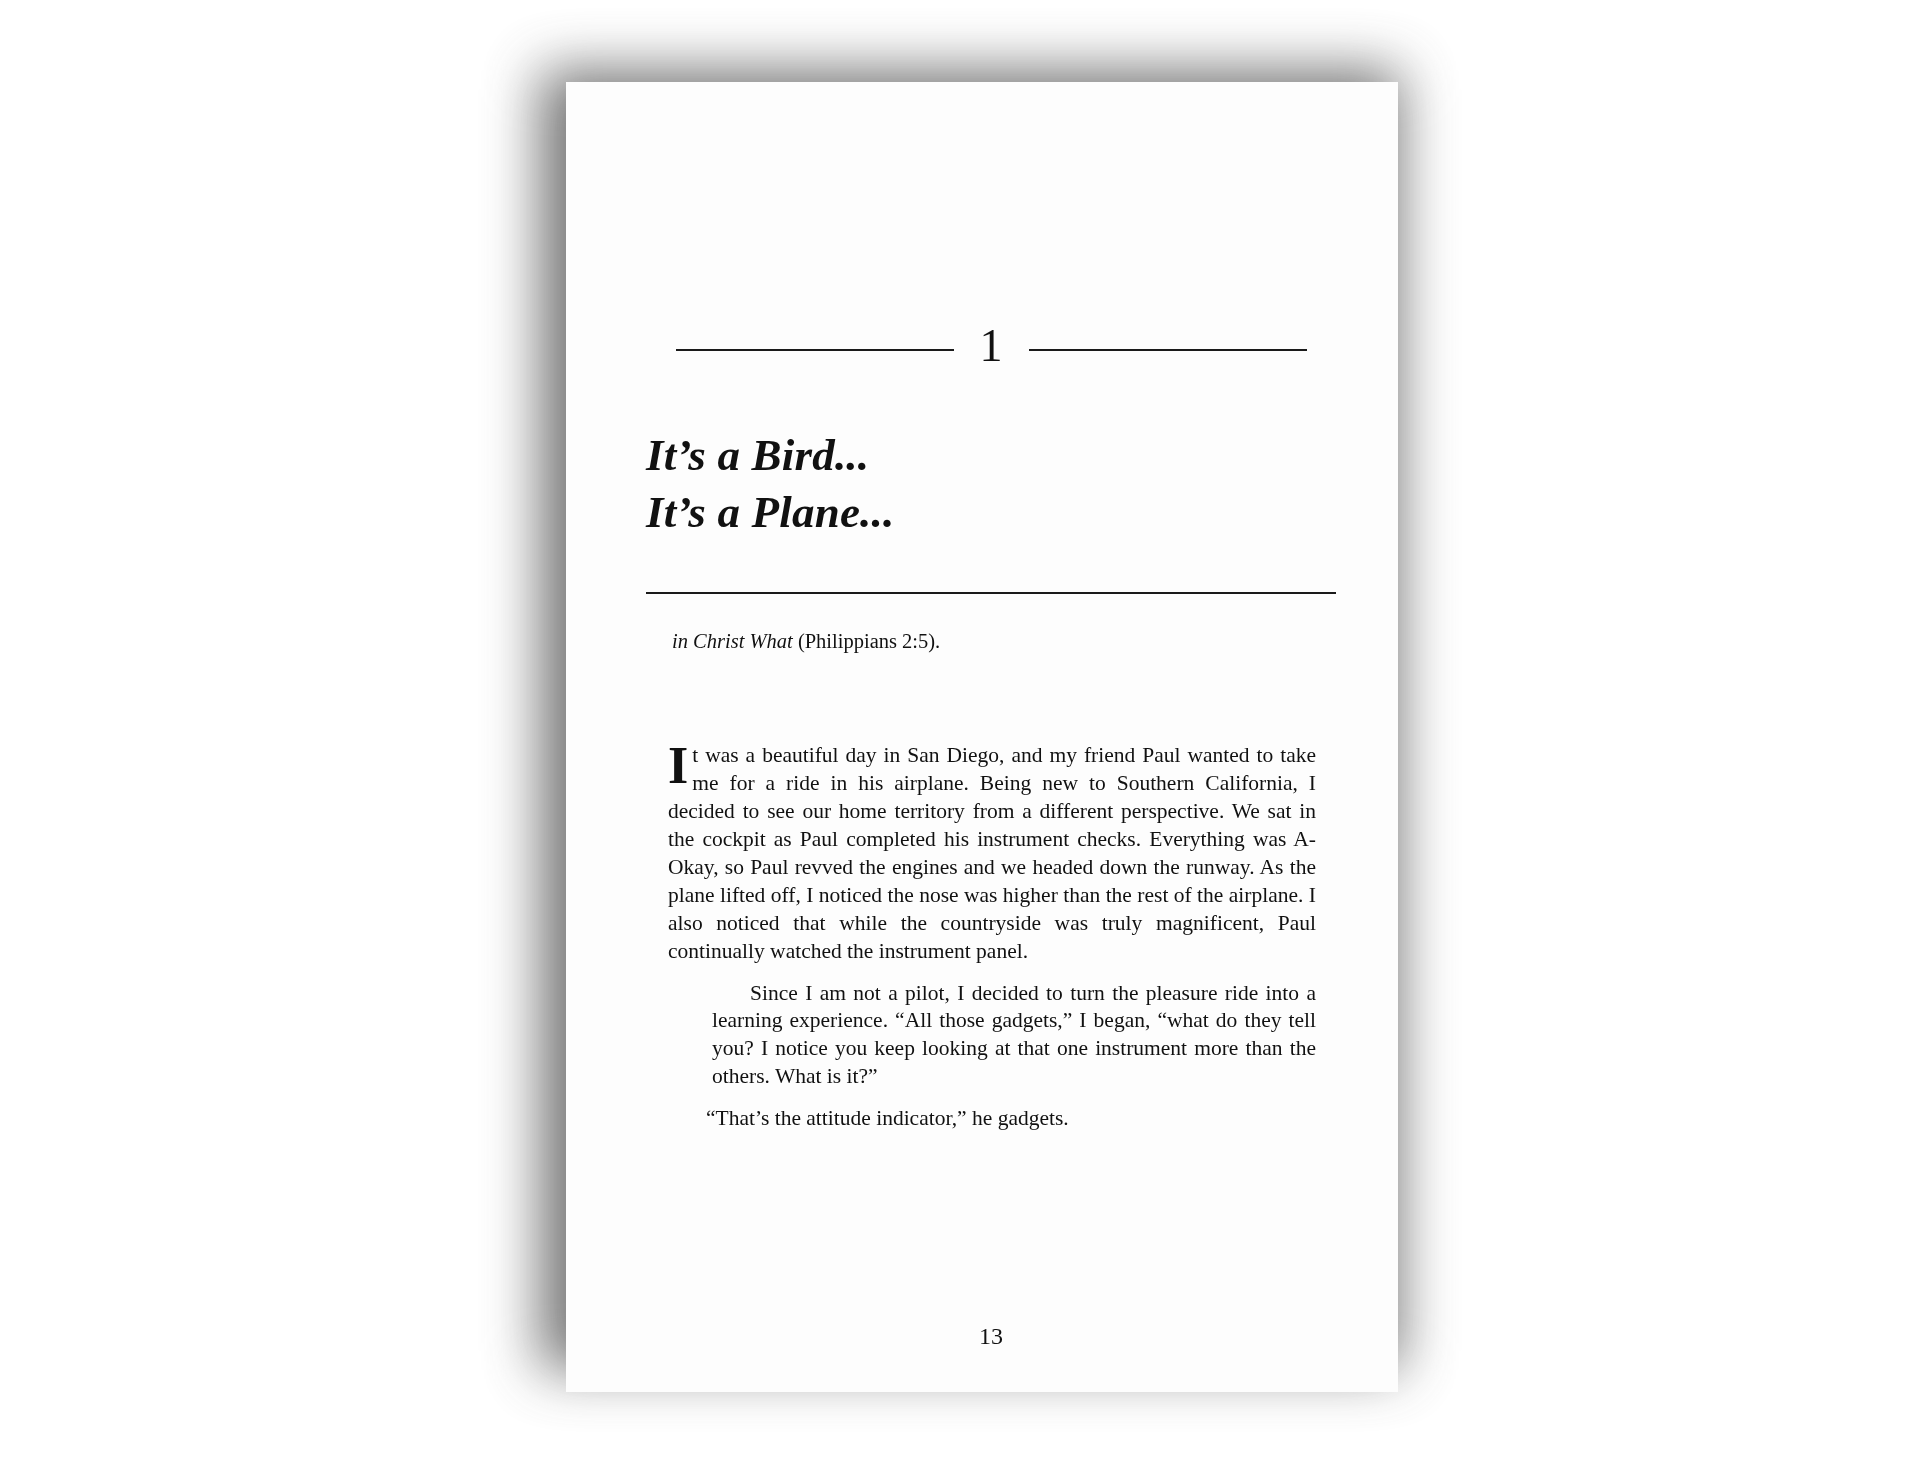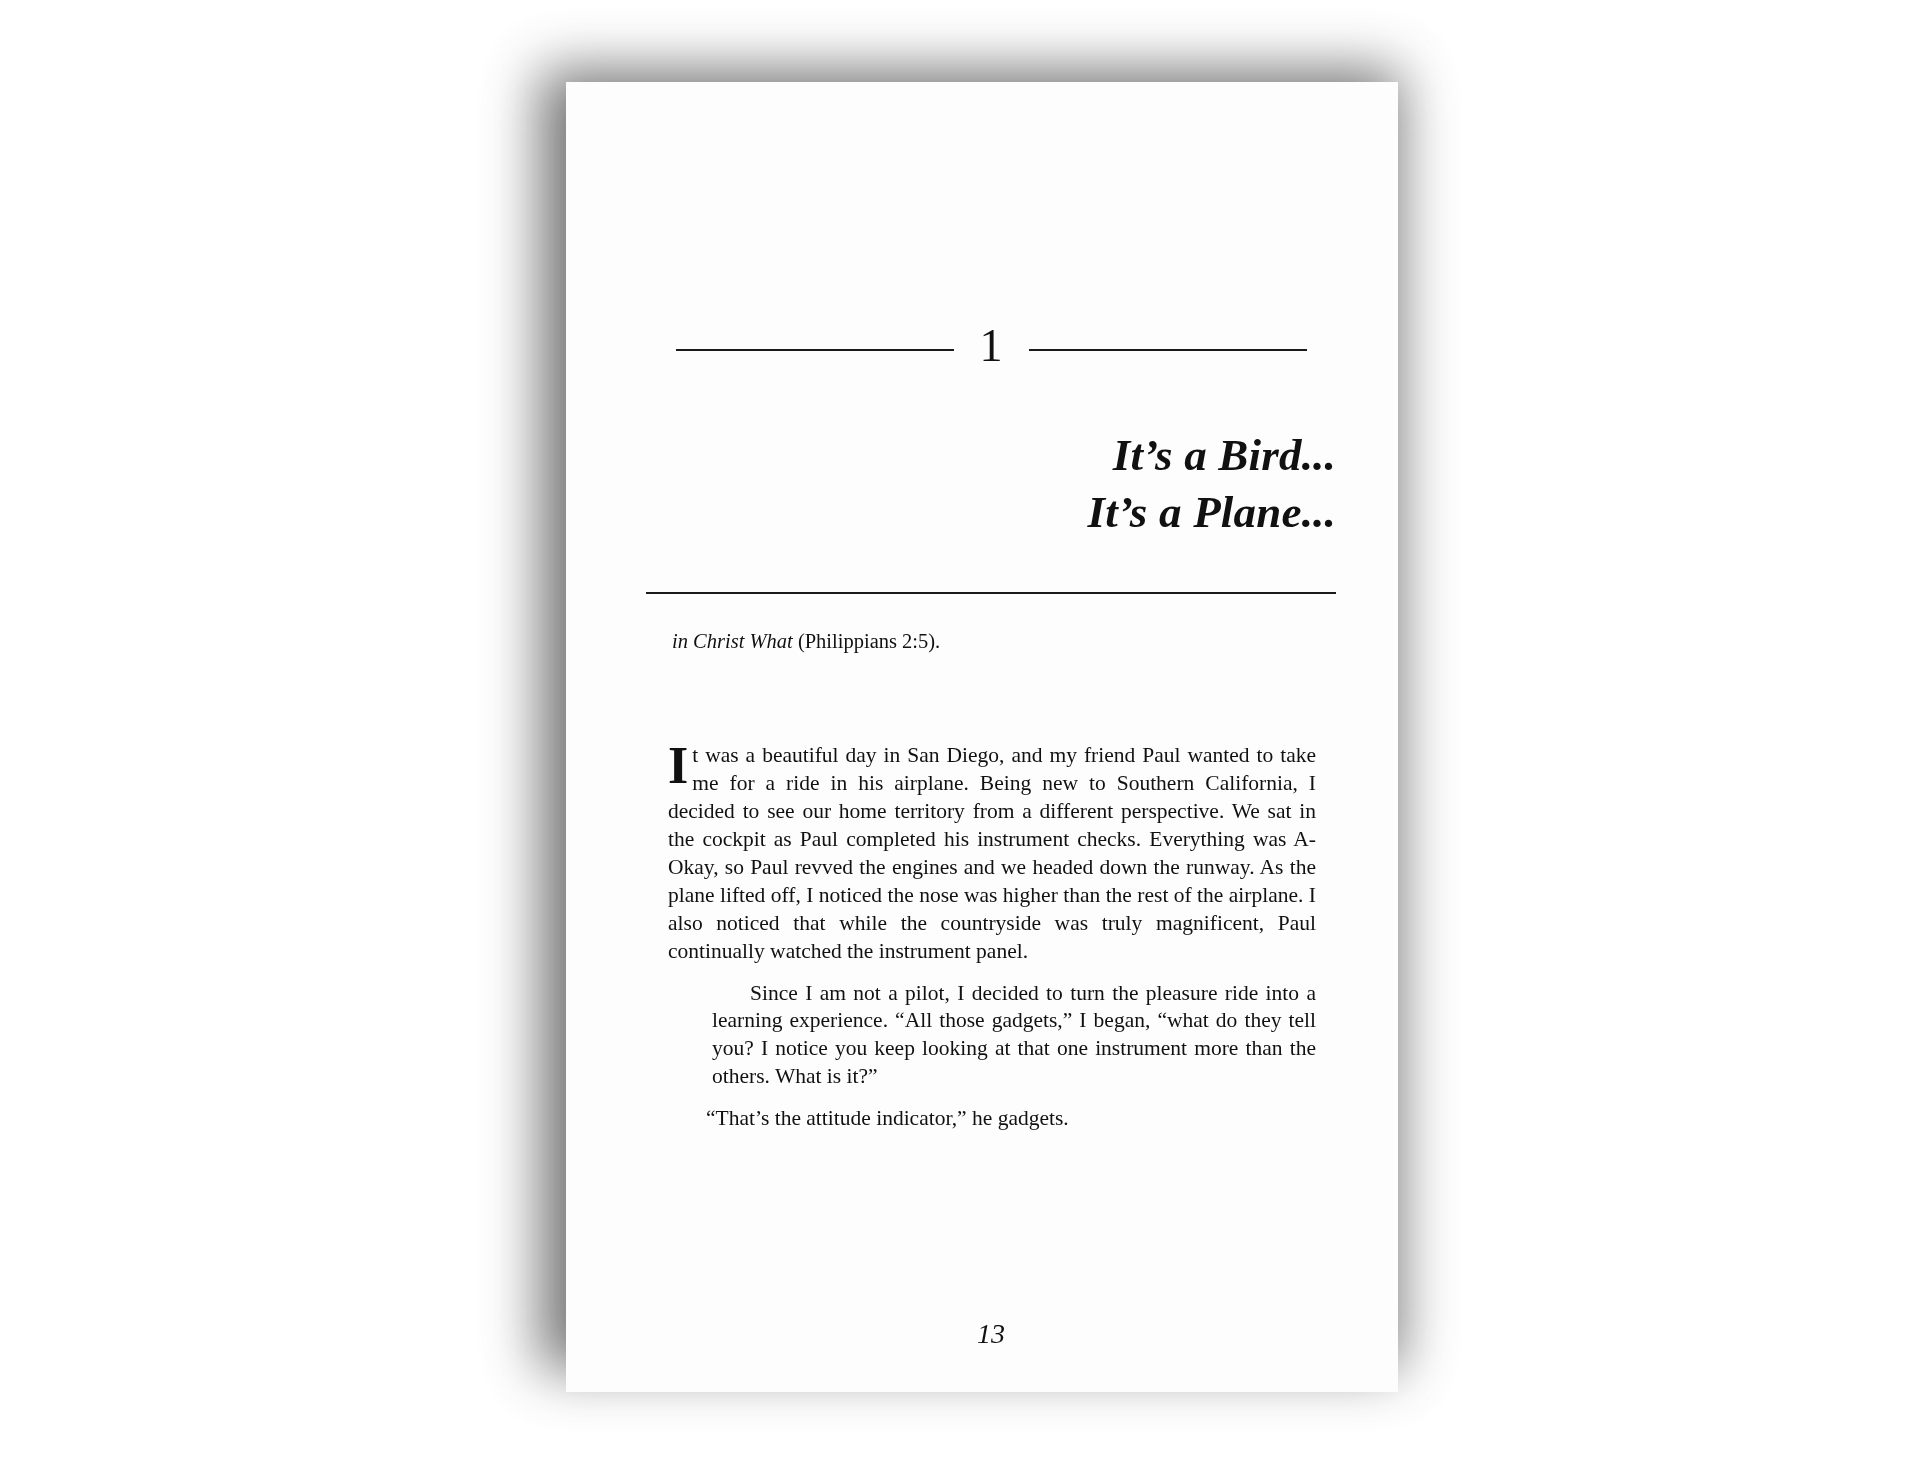--- a/index.html
+++ b/index.html
@@ -80,21 +80,21 @@
     top: -4px;
     letter-spacing: 0;
   }
 
   
   .chapter-title {
     position: absolute;
     left: 0;
     top: 315px;
     width: 690px;
-    text-align: right;
+    text-align: left;
     font-style: italic;
     font-weight: bold;
     font-size: 45px;
     line-height: 1.26;
     color: #111;
     letter-spacing: 0.2px;
   }
   .chapter-title .tline { display: block; white-space: nowrap; }
 
   
@@ -165,22 +165,21 @@
     font-family: "Liberation Serif", serif;
   }
 
   
   .folio {
     position: absolute;
     left: 0;
     bottom: 42px;
     width: 690px;
     text-align: center;
-    font-style: italic;
-    font-size: 28px;
+    font-size: 24px;
     color: #111;
   }
 </style>
 </head>
 <body>
 
 <div class="scan-area">
 
   <div class="page-shadow"></div>
 

